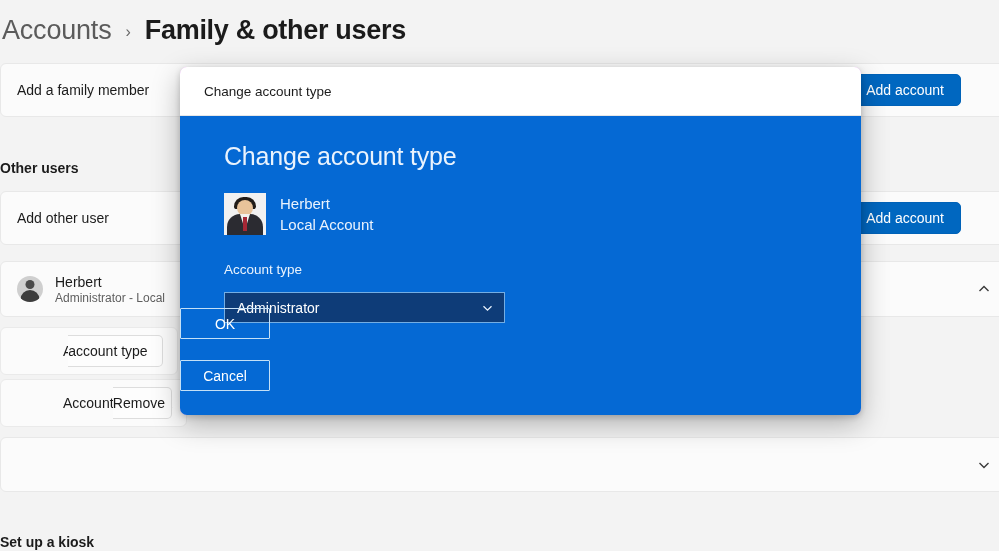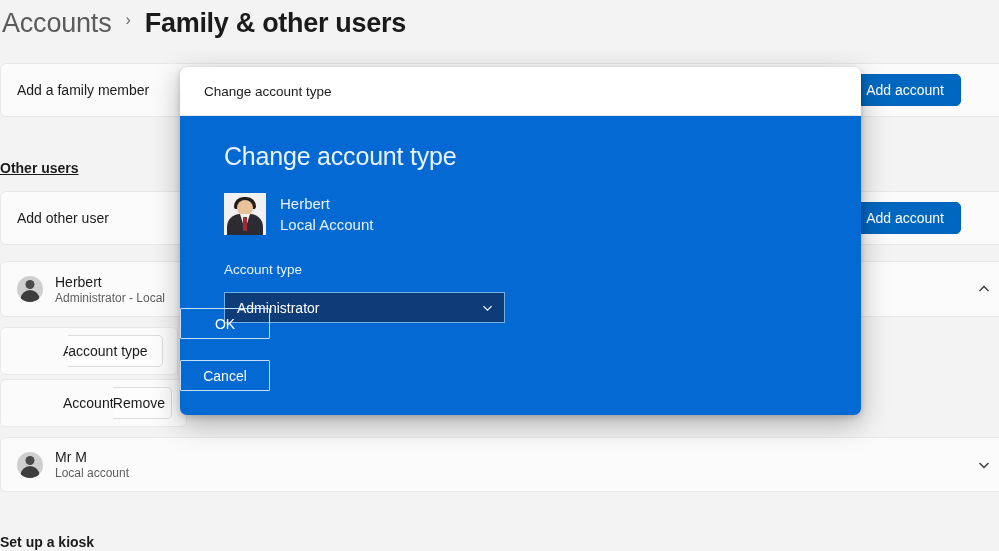--- a/index.html
+++ b/index.html
@@ -13,21 +13,21 @@
 
   
   .settings-page {
     position: absolute; inset: 0;
     background: #f3f3f3;
   }
 
   .breadcrumb {
     position: absolute; left: 0; top: 8px;
     height: 44px;
-    display: flex; 
+    display: flex; align-items: center;
     gap: 14px;
     padding-left: 2px;
   }
   .bc-parent {
     font-size: 27px; color: #5b5b5b; letter-spacing: -0.2px;
   }
   .bc-sep { font-size: 16px; color: #6a6a6a; padding-top: 3px; }
   .bc-current {
     font-size: 27px; color: #1b1b1b; font-weight: 600; letter-spacing: -0.3px;
   }
@@ -248,21 +248,21 @@
       <span class="bc-current">Family &amp; other users</span>
     </div>
 
     <div class="card wide" style="top:63px; height:54px;">
       <span class="card-label">Add a family member</span>
       <div class="right-side" style="right:48px;">
         <button class="btn-accent">Add account</button>
       </div>
     </div>
 
-    <div class="section-head" style="top:160px;text-decoration:underline;">Other users</div>
+    <div class="section-head" style="top:160px;">Other users</div>
 
     <div class="card wide" style="top:191px; height:54px;">
       <span class="card-label">Add other user</span>
       <div class="right-side" style="right:48px;">
         <button class="btn-accent">Add account</button>
       </div>
     </div>
 
     <div class="card wide" style="top:261px; height:56px;">
       <div class="user-row-main">
@@ -287,27 +287,20 @@
     </div>
 
     <div class="sub-card" style="top:379px; height:48px;">
       <span class="card-label">Account and data</span>
       <div class="right-side">
         <button class="btn-plain" style="padding-left:0;padding-right:6px;border-left:none;border-radius:0 5px 5px 0;">Remove</button>
       </div>
     </div>
 
     <div class="card wide" style="top:437px; height:55px;">
-      <div class="user-row-main">
-        <div class="avatar-sm"></div>
-        <div class="user-texts">
-          <span class="user-name">Mr M</span>
-          <span class="user-sub">Local account</span>
-        </div>
-      </div>
       <span class="chev">
         <svg viewBox="0 0 14 14" fill="none" stroke="currentColor" stroke-width="1.4">
           <path d="M2.5 5 L7 9.4 L11.5 5"></path>
         </svg>
       </span>
     </div>
 
     <div class="section-head" style="top:534px;">Set up a kiosk</div>
 
   </div>

